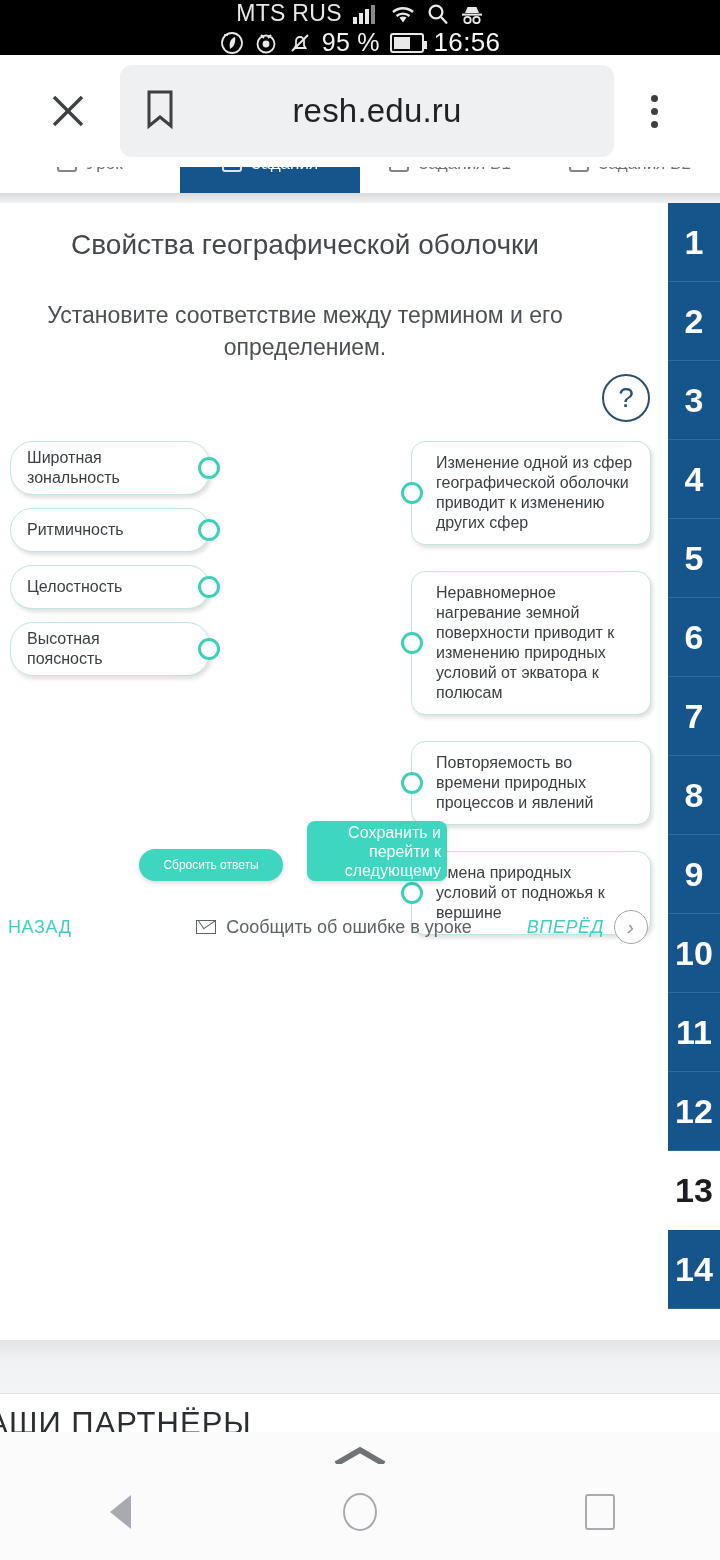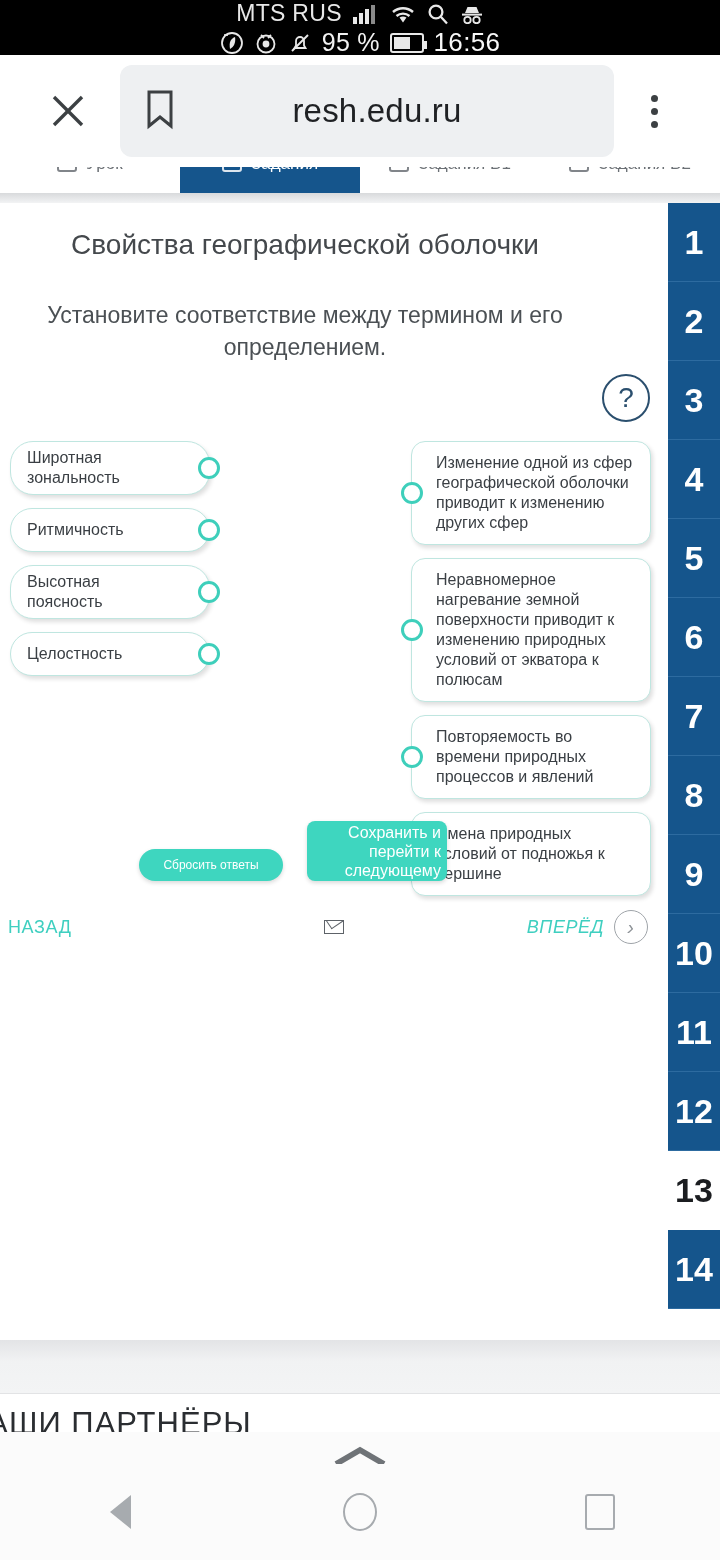--- a/index.html
+++ b/index.html
@@ -113,21 +113,21 @@
 
   .term {
     position: relative; min-height: 44px; margin-bottom: 13px;
     background: #ffffff; border: 1px solid #bfe6e0; border-radius: 23px;
     box-shadow: 2px 3px 4px rgba(0,0,0,.13);
     display: flex; align-items: center;
     padding: 6px 30px 6px 16px;
     font-size: 16px; color: #3a3f44; line-height: 20px;
   }
   .def {
-    position: relative; margin-bottom: 13px;
+    position: relative; margin-bottom: 26px;
     background: #ffffff; border: 1px solid #bfe6e0; border-radius: 14px;
     box-shadow: 2px 3px 4px rgba(0,0,0,.13);
     padding: 11px 14px 11px 24px;
     font-size: 16px; color: #3a3f44; line-height: 20px;
   }
   .knob {
     position: absolute; width: 22px; height: 22px; border-radius: 50%;
     border: 3px solid #3ecfbb; background: #ffffff;
   }
   .term .knob { right: -11px; top: 50%; transform: translateY(-50%); }
@@ -353,25 +353,25 @@
           <div class="col-left">
             <div class="term">
               <span>Широтная зональность</span>
               <span class="knob"></span>
             </div>
             <div class="term">
               <span>Ритмичность</span>
               <span class="knob"></span>
             </div>
             <div class="term">
+              <span>Целостность</span>
+              <span class="knob"></span>
+            </div>
+            <div class="term">
               <span>Высотная поясность</span>
-              <span class="knob"></span>
-            </div>
-            <div class="term">
-              <span>Целостность</span>
               <span class="knob"></span>
             </div>
           </div>
 
           <div class="col-right">
             <div class="def">
               <span class="knob"></span>
               <span>Изменение одной из сфер географической оболочки приводит к изменению других сфер</span>
             </div>
             <div class="def">
@@ -388,20 +388,21 @@
             </div>
           </div>
         </div>
 
         <div class="btn-reset">Сбросить ответы</div>
         <div class="btn-save">Сохранить и перейти к следующему</div>
 
         <div class="lesson-nav">
           <div class="nav-report">
             <span class="env"></span>
+            <span>Сообщить об ошибке в уроке</span>
           </div>
           <div class="nav-back">НАЗАД</div>
           <div class="nav-fwd">
             <span>ВПЕРЁД</span>
             <span class="fwd-circle">›</span>
           </div>
         </div>
 
       </div>
     </div>

